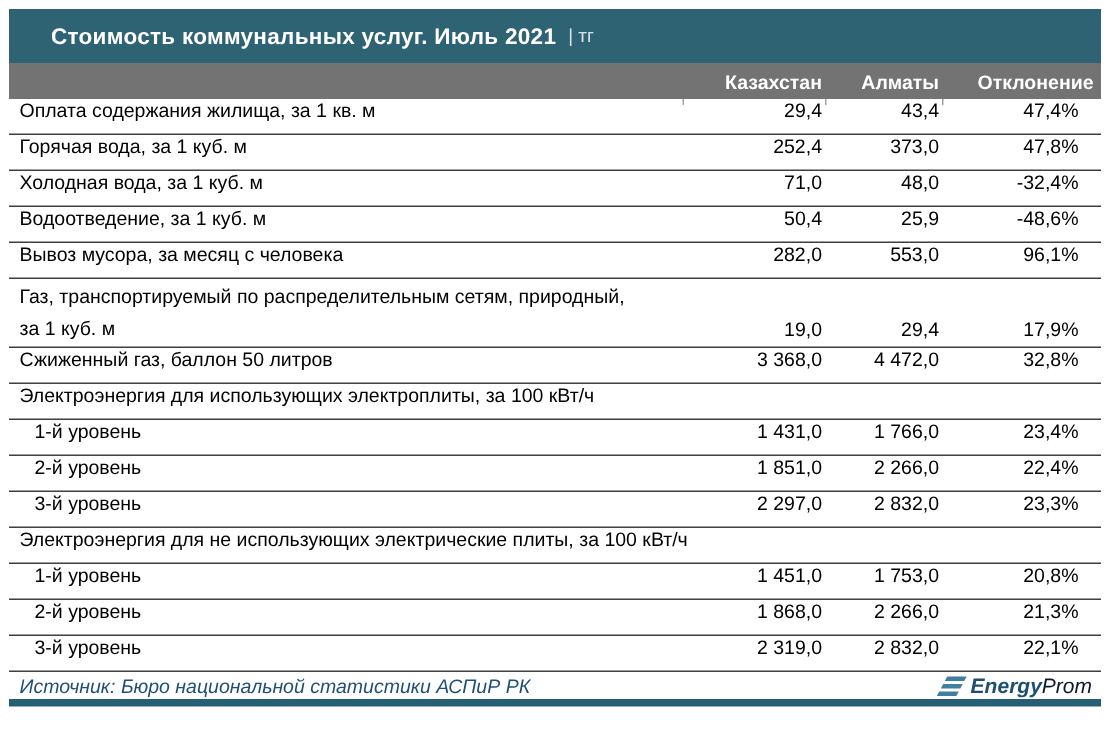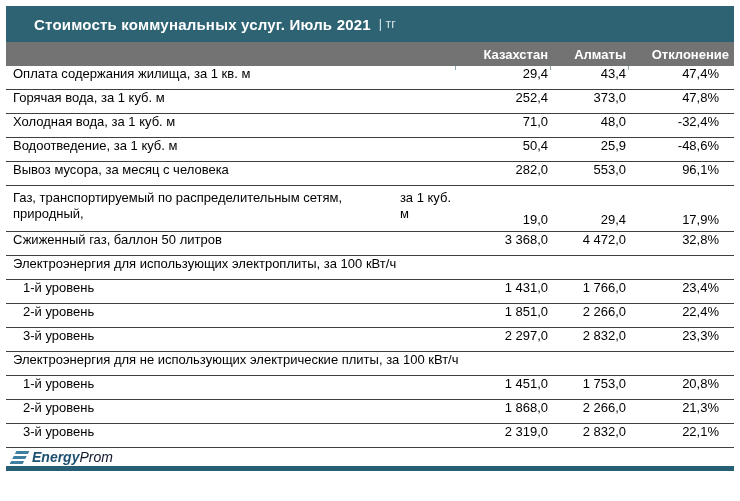--- a/index.html
+++ b/index.html
@@ -25,21 +25,21 @@
 
   .row{display:flex;align-items:flex-start;height:24px;box-sizing:border-box;
     border-bottom:1px solid #3f3f3f;font-size:13px;color:#000000;}
   .row .label{flex:1;padding-left:7px;line-height:1.25;}
   .row.indent .label{padding-left:17px;}
   .cell{text-align:right;box-sizing:border-box;white-space:nowrap;}
   .cell.k{width:95px;padding-right:8px;}
   .cell.a{width:78px;padding-right:8px;}
   .cell.d{width:100px;padding-right:15px;}
   .row.tall{height:46px;align-items:flex-end;}
-  .row.tall .label{display:flex;flex-direction:row;justify-content:space-between;
+  .row.tall .label{display:flex;flex-direction:column;justify-content:space-between;
     align-self:stretch;padding-top:4px;padding-bottom:4px;}
   .row.tall .cell{padding-bottom:4px;}
 
   .footer{height:18px;display:flex;align-items:center;justify-content:space-between;
     box-sizing:border-box;padding:0 6px 0 7px;}
   .source{font-style:italic;color:#1F4E79;font-size:13px;}
   .logo{display:flex;align-items:center;}
   .logo-icon{display:flex;flex-direction:column;gap:2px;transform:skewX(-28deg);
     margin-right:6px;}
   .logo-icon span{display:block;width:13px;height:3px;background:#3F7FA0;}
@@ -199,20 +199,21 @@
       
     </div>
     <div class="cell k">2 319,0</div>
     <div class="cell a">2 832,0</div>
     <div class="cell d">22,1%</div>
   </div>
       </div>
   </div>
 
   <div class="footer">
+    <span class="source">Источник: Бюро национальной статистики АСПиР РК</span>
     <span class="logo">
       <span class="logo-icon">
         <span></span>
           <span></span>
           <span></span>
       </span>
       <span class="logo-text"><span class="logo-energy">Energy</span><span class="logo-prom">Prom</span></span>
     </span>
   </div>
 

